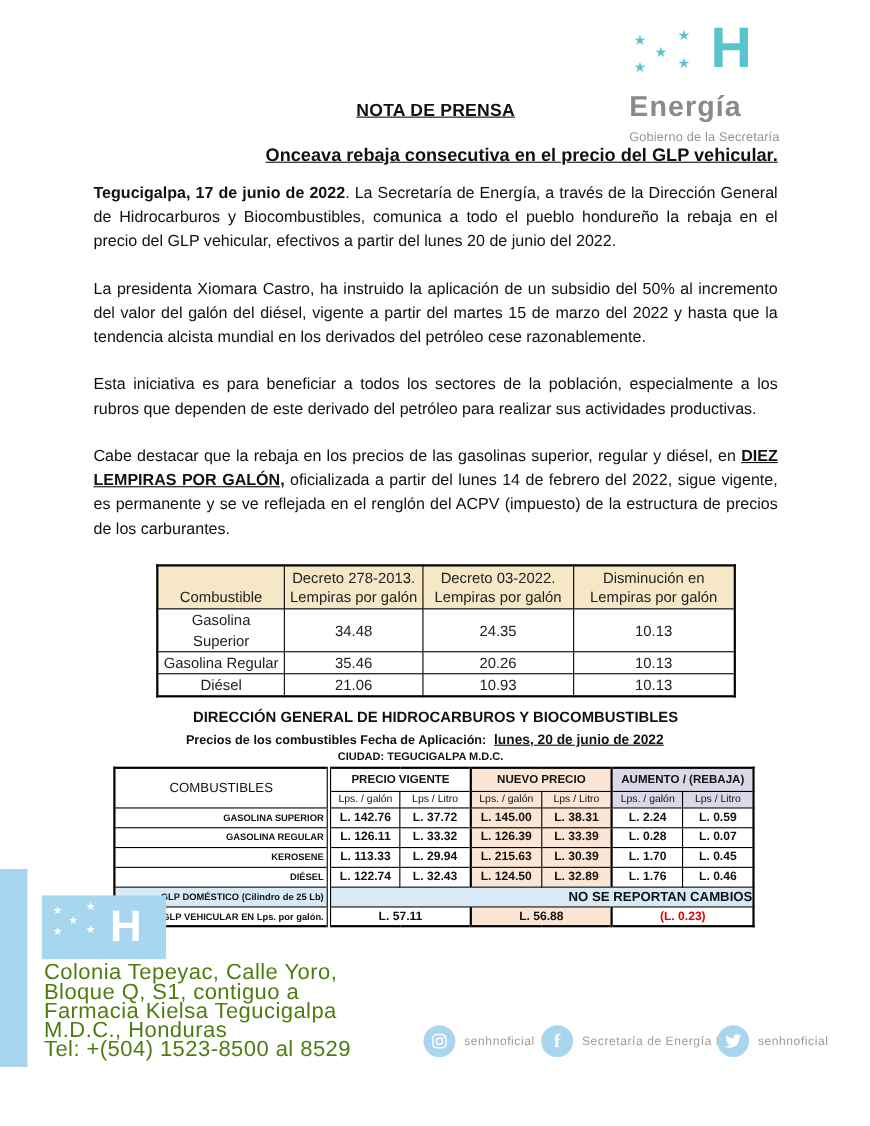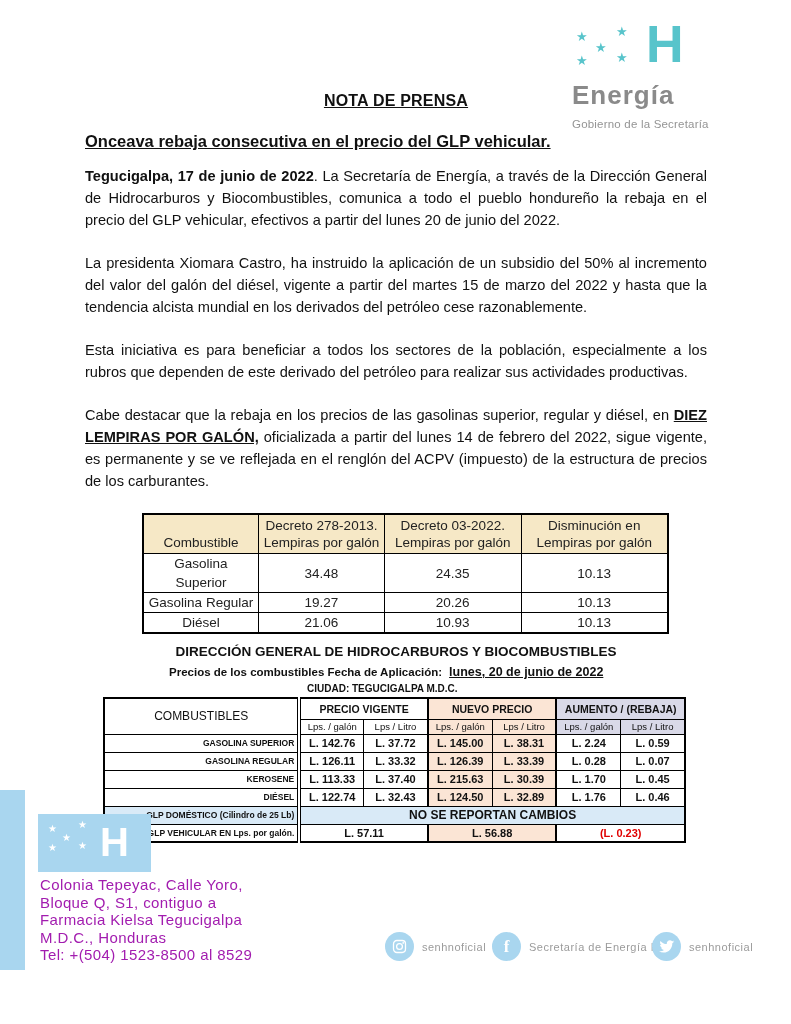--- a/index.html
+++ b/index.html
@@ -23,21 +23,21 @@
   .star.s2 { left: 44px; top: 3px; }
   .star.s3 { left: 23px; top: 19px; }
   .star.s4 { left: 4px;  top: 32px; }
   .star.s5 { left: 44px; top: 29px; }
   .brand-h { position: absolute; left: 74px; top: -4px; font-size: 52px; font-weight: bold; color: #58c4cb; line-height: 1; }
   .brand-name { margin-top: 2px; font-size: 26px; font-weight: bold; color: #8a8a8a; letter-spacing: 1px; }
   .brand-tagline { margin-top: 7px; font-size: 11.5px; color: #949494; letter-spacing: 0.2px; }
 
   
   .doc-title { text-align: center; font-size: 16px; font-weight: bold; text-decoration: underline; letter-spacing: 0.2px; }
-  .doc-subtitle { text-align: left; font-size: 16.5px; font-weight: bold; text-decoration: underline; margin-top: 22px; }
+  .doc-subtitle { text-align: right; font-size: 16.5px; font-weight: bold; text-decoration: underline; margin-top: 22px; }
   p.body { font-size: 14.6px; line-height: 22px; text-align: justify; margin-top: 8px; margin-bottom: 21px; }
   p.body.first { margin-top: 14px; }
   .b { font-weight: bold; }
   .bu { font-weight: bold; text-decoration: underline; }
 
   
   table.decree { border-collapse: collapse; margin: 1px 0 0 57px; width: 527px; font-size: 13.5px; color: #222; border: 2px solid #000; }
   table.decree th, table.decree td { border: 1px solid #000; text-align: center; font-weight: normal; }
   table.decree thead th { background: #f6e8c6; padding: 2px 4px; line-height: 17px; vertical-align: bottom; }
   table.decree tbody td { height: 19px; line-height: 19px; padding: 0 4px; }
@@ -56,39 +56,39 @@
 
   table.price { border-collapse: collapse; margin-left: 18px; width: 583px; table-layout: fixed; border: 2px solid #000; color: #111; }
   table.price col.lbl { width: 33.6%; }
   table.price col.d   { width: 11.06%; }
   table.price th, table.price td { border: 1px solid #000; overflow: hidden; white-space: nowrap; }
   table.price .corner { font-size: 12px; font-weight: normal; text-align: center; vertical-align: middle; }
   table.price .group { font-size: 10.5px; font-weight: bold; text-align: center; height: 21px; }
   table.price .unit { font-size: 9.5px; font-weight: normal; text-align: center; height: 15px; }
   table.price .rowlabel { font-size: 8.5px; font-weight: bold; text-align: right; padding-right: 3px; height: 18px; }
   table.price .val { font-size: 11px; font-weight: bold; text-align: center; height: 18px; }
-  table.price .msg { font-size: 12px; font-weight: bold; text-align: center; height: 16px; margin-left: 44px; }
+  table.price .msg { font-size: 12px; font-weight: bold; text-align: right; height: 16px; margin-left: 44px; }
   table.price .peach { background: #fbe5d5; }
   table.price .lavender { background: #d9d9e8; }
   table.price .blue { background: #d9eaf7; }
   table.price .red { color: #e00000; }
   table.price .sep { border-left: 4px double #000; }
   table.price .grp { border-left: 2px solid #000; }
 
   
   .footer-bar { position: absolute; left: 0; top: 790px; width: 25px; height: 180px; background: #a9d6ef; }
   .footer-logo { position: absolute; left: 38px; top: 814px; width: 113px; height: 58px; background: #a9d6ef; }
   .footer-logo .star { color: #ffffff; font-size: 10px; }
   .footer-logo .star.s1 { left: 10px; top: 10px; }
   .footer-logo .star.s2 { left: 40px; top: 6px; }
   .footer-logo .star.s3 { left: 24px; top: 19px; }
   .footer-logo .star.s4 { left: 10px; top: 29px; }
   .footer-logo .star.s5 { left: 40px; top: 27px; }
   .footer-logo .logo-h { position: absolute; left: 62px; top: 8px; font-size: 40px; font-weight: bold; color: #ffffff; line-height: 1; }
-  .footer-address { position: absolute; left: 40px; top: 876px; font-size: 15px; line-height: 17.5px; color: #a21caf; letter-spacing: 0.4px; }
+  .footer-address { position: absolute; left: 40px; top: 876px; font-size: 20px; line-height: 17.5px; color: #4d7c0f; letter-spacing: 0.4px; }
   .social { position: absolute; left: 0; top: 932px; width: 639px; height: 32px; }
   .social-item { position: absolute; display: flex; align-items: center; cursor: pointer; }
   .social-item.i0 { left: 385px; }
   .social-item.i1 { left: 492px; }
   .social-item.i2 { left: 652px; }
   .social-circle { width: 29px; height: 29px; border-radius: 50%; background: #a9d6ef; display: flex; align-items: center; justify-content: center; flex: 0 0 29px; }
   .social-label { margin-left: 8px; font-size: 11px; color: #9b9b9b; letter-spacing: 0.5px; white-space: nowrap; }
   .fb-f { color: #ffffff; font-family: "Liberation Serif", serif; font-weight: bold; font-size: 17px; line-height: 1; }
 </style>
 </head>
@@ -138,21 +138,21 @@
         </thead>
       <tbody>
           <tr>
             <td>Gasolina Superior</td>
             <td>34.48</td>
             <td>24.35</td>
             <td>10.13</td>
           </tr>
           <tr>
             <td>Gasolina Regular</td>
-            <td>19.27</td>
+            <td>35.46</td>
             <td>20.26</td>
             <td>10.13</td>
           </tr>
           <tr>
             <td>Diésel</td>
             <td>21.06</td>
             <td>10.93</td>
             <td>10.13</td>
           </tr>
         </tbody>
@@ -202,21 +202,21 @@
             <td class="val sep">L. 126.11</td>
             <td class="val ">L. 33.32</td>
             <td class="val grp peach">L. 126.39</td>
             <td class="val peach">L. 33.39</td>
             <td class="val grp">L. 0.28</td>
             <td class="val ">L. 0.07</td>
           </tr>
           <tr>
             <th class="rowlabel">KEROSENE</th>
             <td class="val sep">L. 113.33</td>
-            <td class="val ">L. 37.40</td>
+            <td class="val ">L. 29.94</td>
             <td class="val grp peach">L. 215.63</td>
             <td class="val peach">L. 30.39</td>
             <td class="val grp">L. 1.70</td>
             <td class="val ">L. 0.45</td>
           </tr>
           <tr>
             <th class="rowlabel">DIÉSEL</th>
             <td class="val sep">L. 122.74</td>
             <td class="val ">L. 32.43</td>
             <td class="val grp peach">L. 124.50</td>

